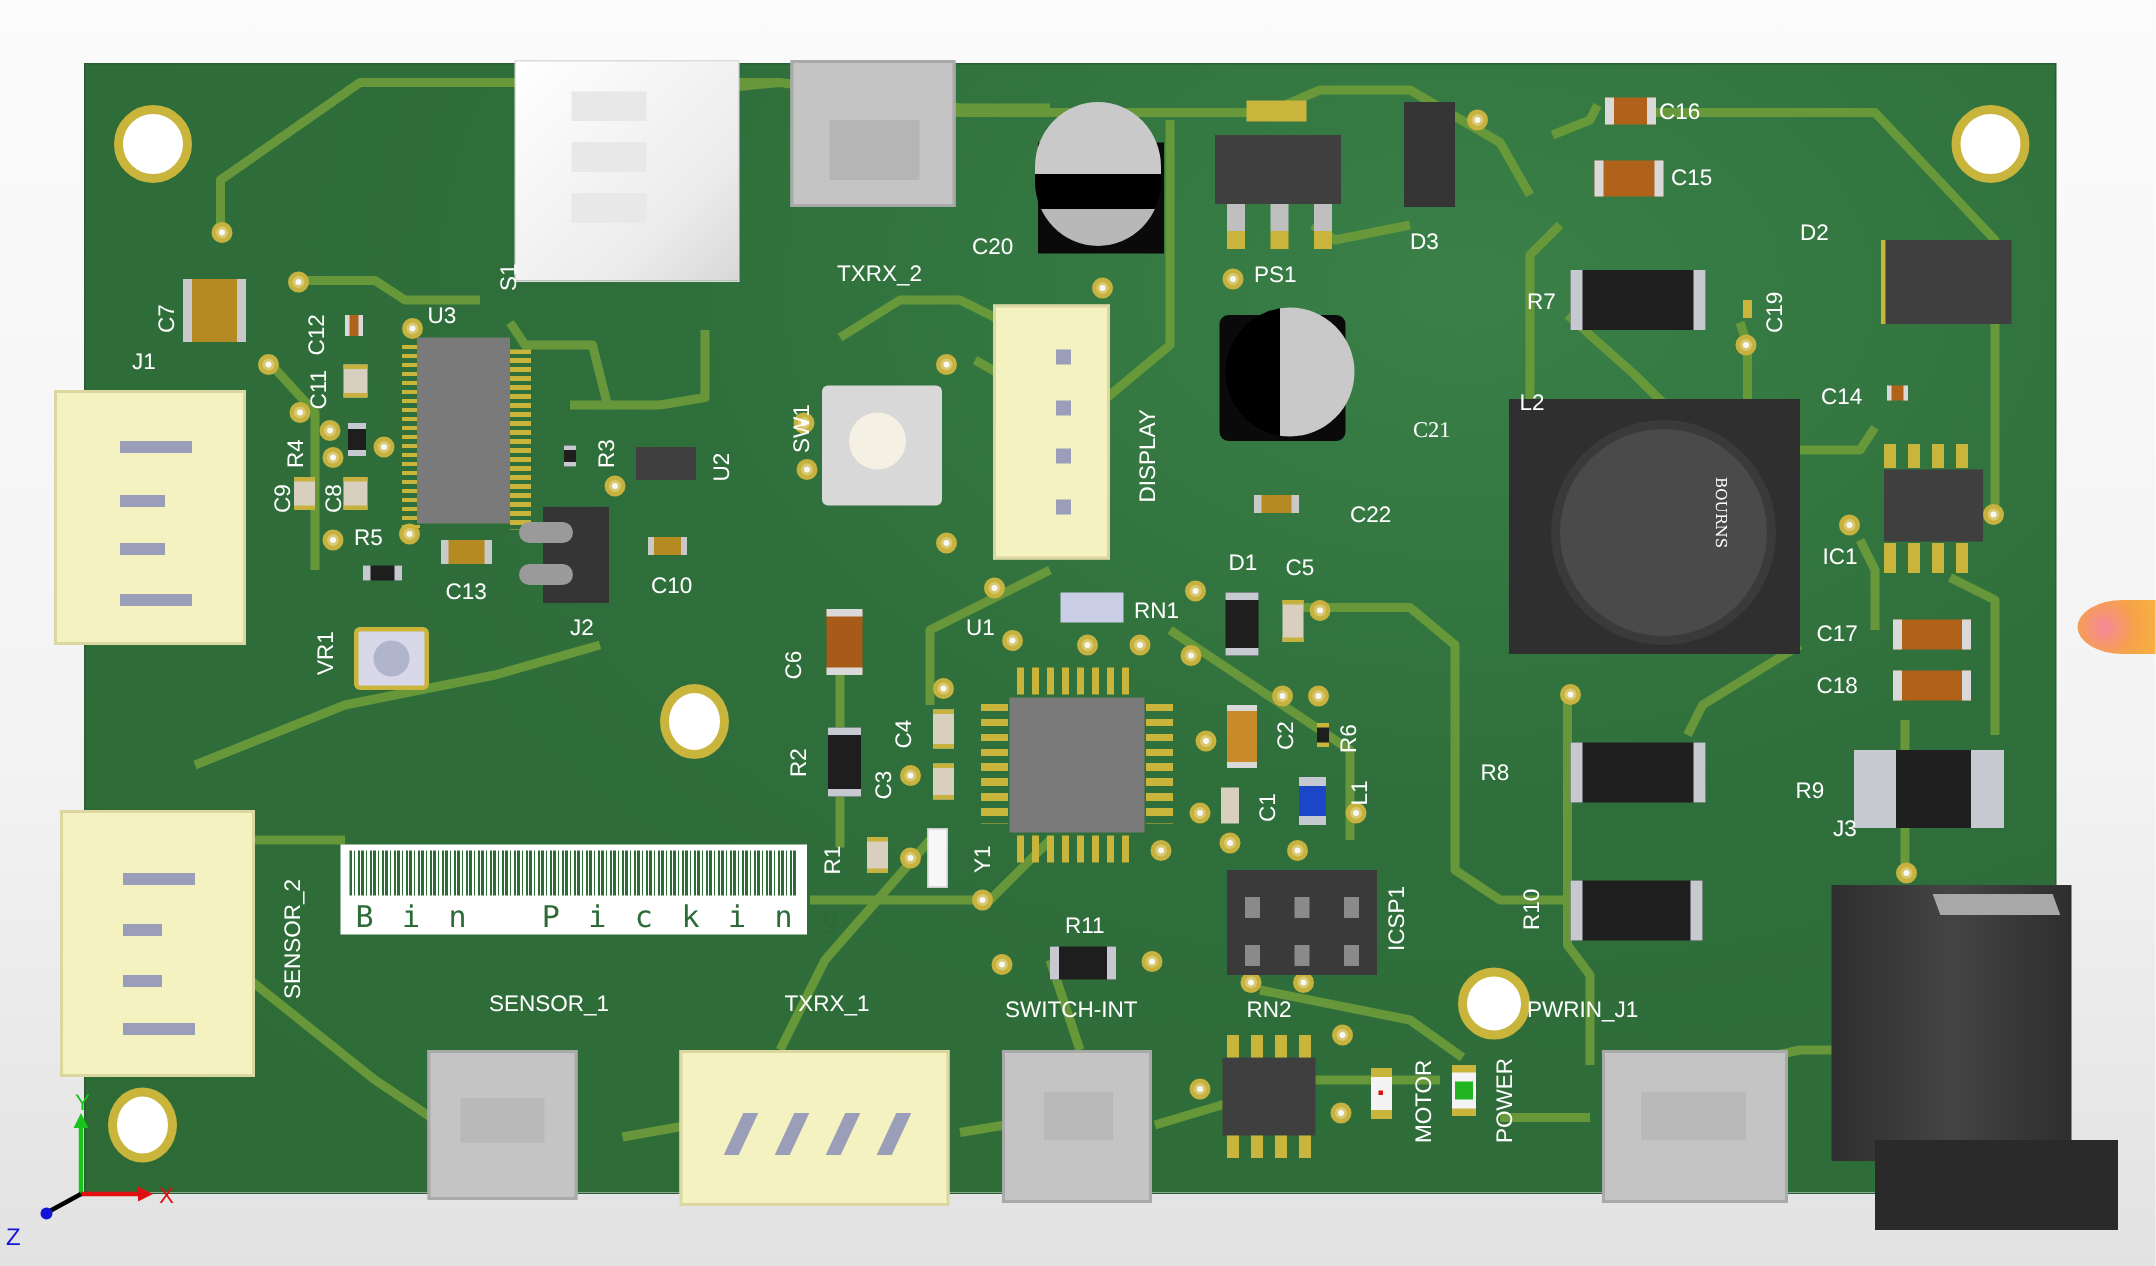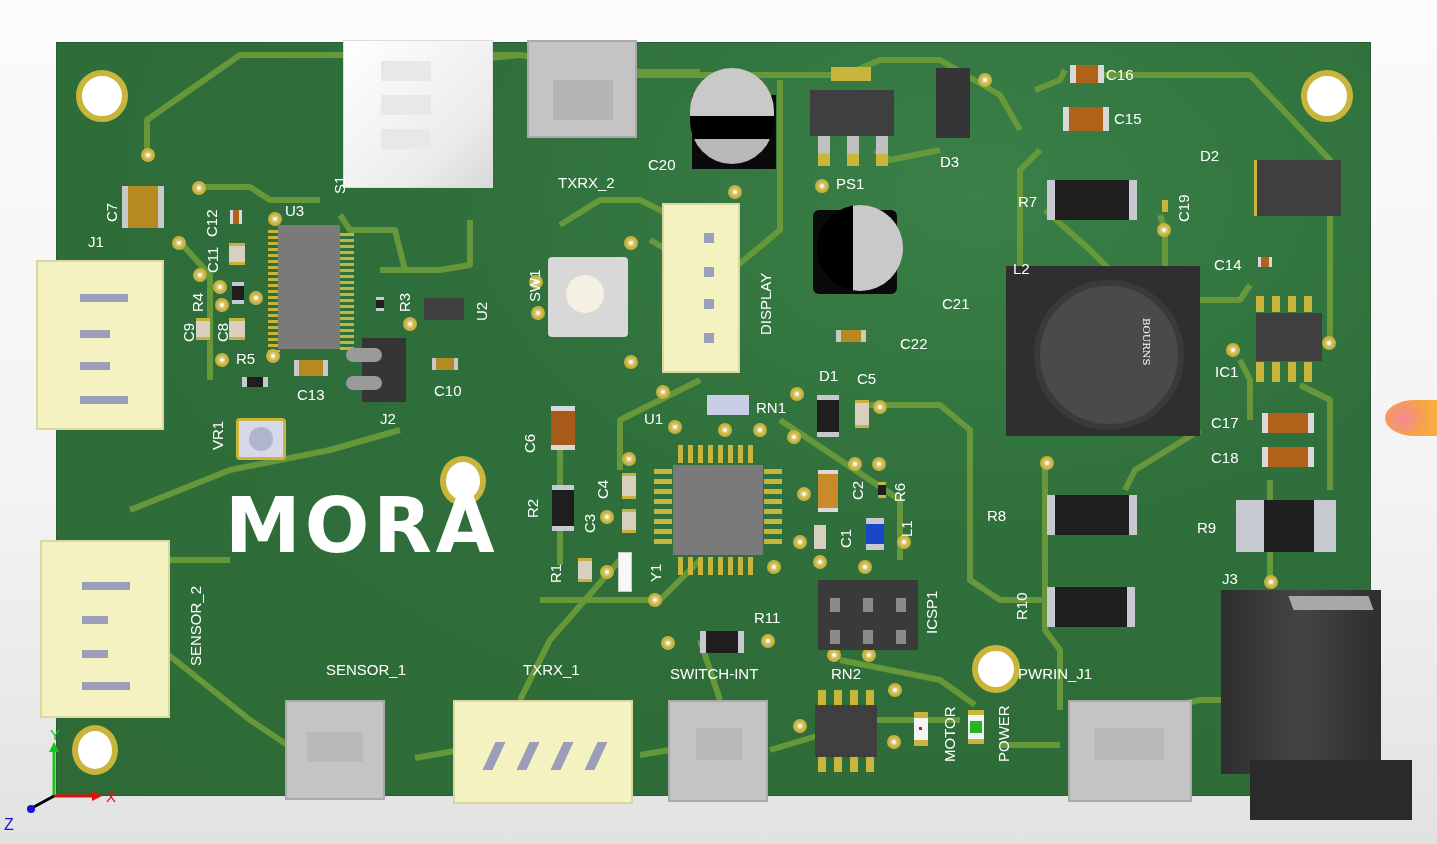--- a/index.html
+++ b/index.html
@@ -223,21 +223,21 @@
   <div class="conn-cream" style="left:662px;top:203px;width:78px;height:170px;">
     <div class="pin" style="left:40px;top:28px;width:10px;height:10px;"></div>
     <div class="pin" style="left:40px;top:62px;width:10px;height:10px;"></div>
     <div class="pin" style="left:40px;top:94px;width:10px;height:10px;"></div>
     <div class="pin" style="left:40px;top:128px;width:10px;height:10px;"></div>
   </div>
   <div class="lbl vert" style="left:758px;top:335px;">DISPLAY</div>
 
   <div class="smd" style="left:813px;top:210px;width:84px;height:84px;background:#0a0a0a;border-radius:6px;"></div>
   <div class="smd" style="left:817px;top:205px;width:86px;height:86px;border-radius:50%;background:linear-gradient(90deg,#000 0 42%,#c9c9c9 42%);"></div>
-  <div class="lbl" style="left:942px;top:296px;">C21</div>
+  <div class="lbl" style="left:942px;top:280px;font-family:Liberation Serif, serif;">C21</div>
 
   <div class="cap-tan" style="left:836px;top:330px;width:30px;height:12px;border-width:5px;"></div>
   <div class="lbl" style="left:900px;top:336px;">C22</div>
 
   <div class="smd" style="left:817px;top:395px;width:22px;height:42px;background:#1e1e1e;border-top:5px solid #c7c9d1;border-bottom:5px solid #c7c9d1;"></div>
   <div class="lbl" style="left:819px;top:368px;">D1</div>
   <div class="cap-lt" style="left:855px;top:400px;width:14px;height:28px;"></div>
   <div class="lbl" style="left:857px;top:371px;">C5</div>
 
   <div class="smd" style="left:707px;top:395px;width:42px;height:20px;background:#c9cde6;"></div>
@@ -277,38 +277,41 @@
     <div style="position:absolute;left:12px;top:18px;width:10px;height:14px;background:#8a8a8a;"></div>
     <div style="position:absolute;left:45px;top:18px;width:10px;height:14px;background:#8a8a8a;"></div>
     <div style="position:absolute;left:78px;top:18px;width:10px;height:14px;background:#8a8a8a;"></div>
     <div style="position:absolute;left:12px;top:50px;width:10px;height:14px;background:#8a8a8a;"></div>
     <div style="position:absolute;left:45px;top:50px;width:10px;height:14px;background:#8a8a8a;"></div>
     <div style="position:absolute;left:78px;top:50px;width:10px;height:14px;background:#8a8a8a;"></div>
   </div>
   <div class="lbl vert" style="left:924px;top:634px;">ICSP1</div>
 
   <div class="smd" style="left:700px;top:631px;width:44px;height:22px;background:#1e1e1e;border-left:6px solid #c7c9d1;border-right:6px solid #c7c9d1;"></div>
-  <div class="lbl" style="left:710px;top:610px;margin-left:44px;">R11</div>
+  <div class="lbl" style="left:710px;top:610px;">R11</div>
   <div class="lbl" style="left:670px;top:666px;">SWITCH-INT</div>
 
   <div class="chip-dark" style="left:815px;top:705px;width:62px;height:52px;"></div>
   <div class="pad" style="left:818px;top:690px;width:56px;height:15px;background:repeating-linear-gradient(90deg,#c9b43c 0 8px,transparent 8px 16px);"></div>
   <div class="pad" style="left:818px;top:757px;width:56px;height:15px;background:repeating-linear-gradient(90deg,#c9b43c 0 8px,transparent 8px 16px);"></div>
   <div class="lbl" style="left:831px;top:666px;">RN2</div>
 
   <div class="smd" style="left:914px;top:712px;width:14px;height:34px;background:#f4f4f4;border-top:6px solid #c9b43c;border-bottom:6px solid #c9b43c;">
     <div style="position:absolute;left:5px;top:9px;width:3px;height:3px;background:#e01010;"></div>
   </div>
   <div class="lbl vert" style="left:942px;top:762px;">MOTOR</div>
   <div class="smd" style="left:968px;top:710px;width:16px;height:34px;background:#f4f4f4;border-top:5px solid #c9b43c;border-bottom:5px solid #c9b43c;">
     <div style="position:absolute;left:2px;top:6px;width:12px;height:12px;background:#21b521;"></div>
   </div>
   <div class="lbl vert" style="left:996px;top:762px;">POWER</div>
 
-  <div class="logo">MORA</div>
+  <div class="barcode">
+    <div class="bars"></div>
+    <div class="txt">Bin Picking</div>
+  </div>
 
   <div class="conn-cream" style="left:40px;top:540px;width:130px;height:178px;">
     <div class="pin" style="left:40px;top:40px;width:48px;height:8px;"></div>
     <div class="pin" style="left:40px;top:74px;width:26px;height:8px;"></div>
     <div class="pin" style="left:40px;top:108px;width:26px;height:8px;"></div>
     <div class="pin" style="left:40px;top:140px;width:48px;height:8px;"></div>
   </div>
   <div class="lbl vert" style="left:188px;top:666px;">SENSOR_2</div>
 
   <div class="conn-gray" style="left:285px;top:700px;width:100px;height:100px;">
@@ -361,21 +364,21 @@
 
   <div class="res" style="left:1047px;top:495px;width:90px;height:40px;"></div>
   <div class="lbl" style="left:987px;top:508px;">R8</div>
   <div class="res" style="left:1047px;top:587px;width:88px;height:40px;"></div>
   <div class="lbl vert" style="left:1014px;top:620px;">R10</div>
 
   <div class="smd" style="left:1221px;top:590px;width:160px;height:184px;background:linear-gradient(90deg,#2e2e2e,#444 50%,#2e2e2e);">
     <div style="position:absolute;left:70px;top:6px;width:80px;height:14px;background:#a8a8a8;transform:skewX(20deg);"></div>
   </div>
   <div class="smd" style="left:1250px;top:760px;width:162px;height:60px;background:#2a2a2a;"></div>
-  <div class="lbl" style="left:1222px;top:571px;">J3</div>
+  <div class="lbl" style="left:1222px;top:545px;">J3</div>
 
   <div class="conn-gray" style="left:1068px;top:700px;width:124px;height:102px;">
     <div style="position:absolute;left:24px;top:26px;width:70px;height:32px;background:#b9b9b9;"></div>
   </div>
   <div class="lbl" style="left:1018px;top:666px;">PWRIN_J1</div>
 
   <div class="glow"></div>
 
   <svg class="axis" width="140" height="124" viewBox="0 0 140 124">
     <line x1="54" y1="76" x2="54" y2="30" stroke="#19c41b" stroke-width="3"></line>

